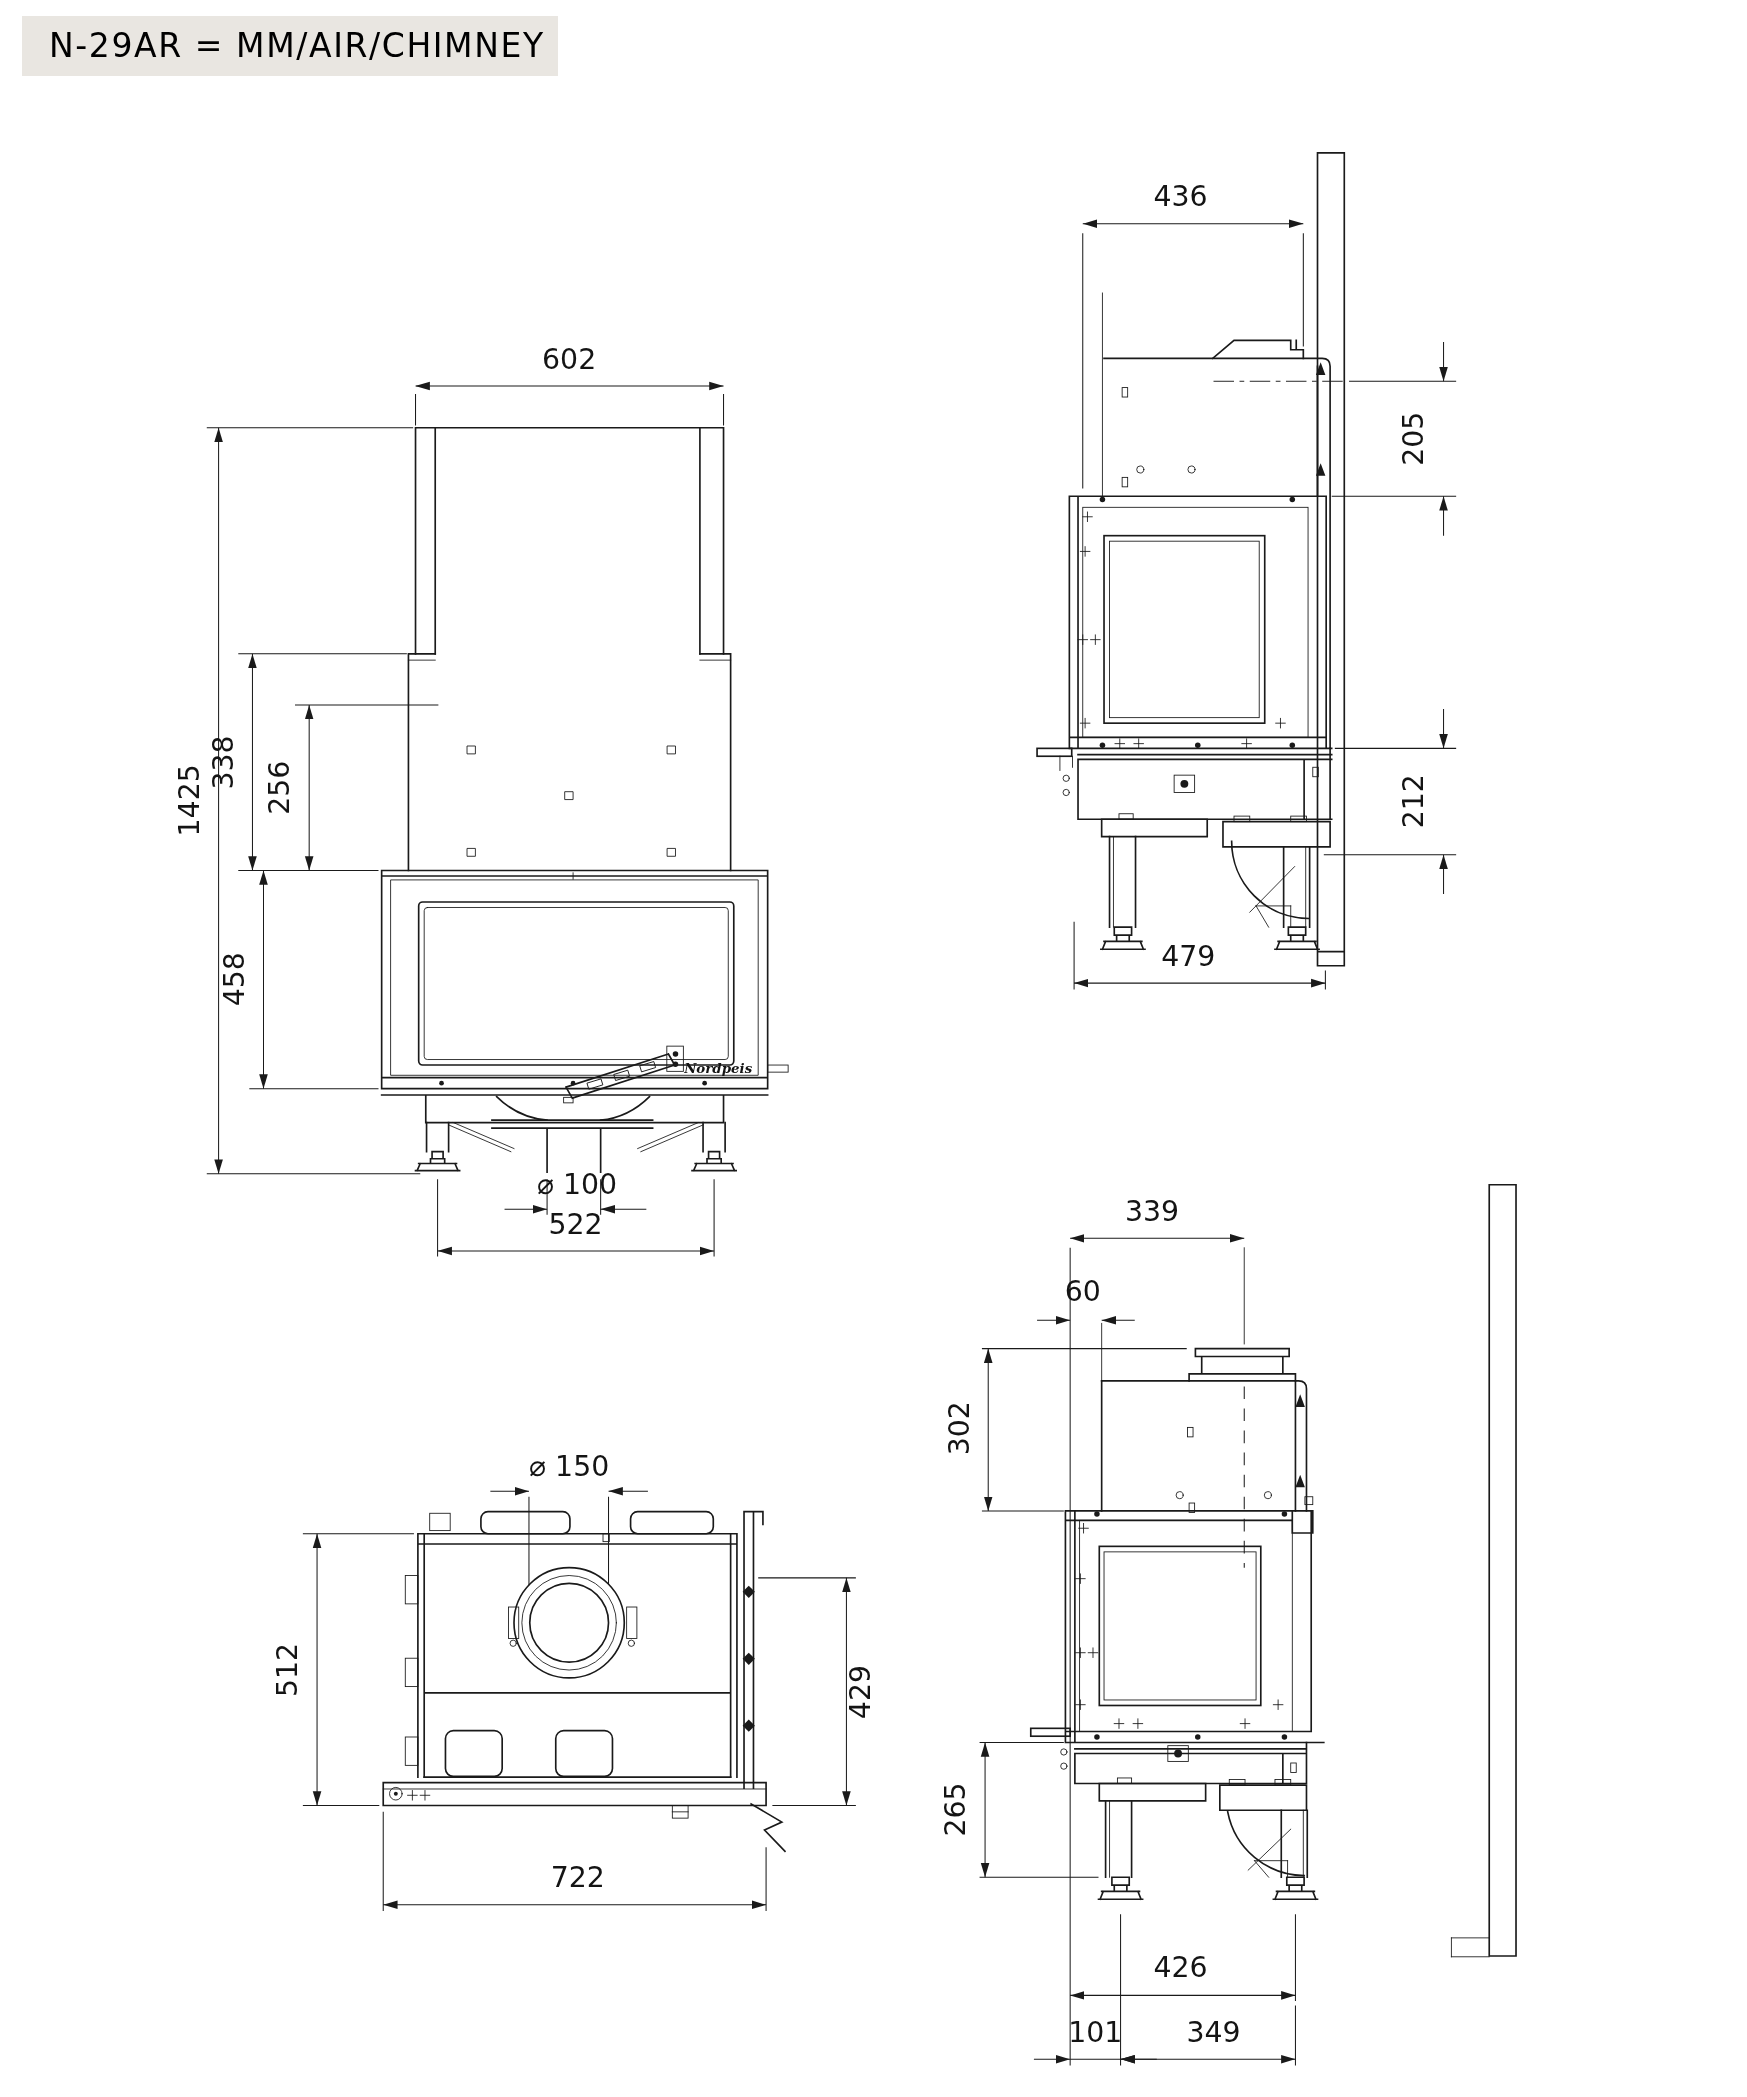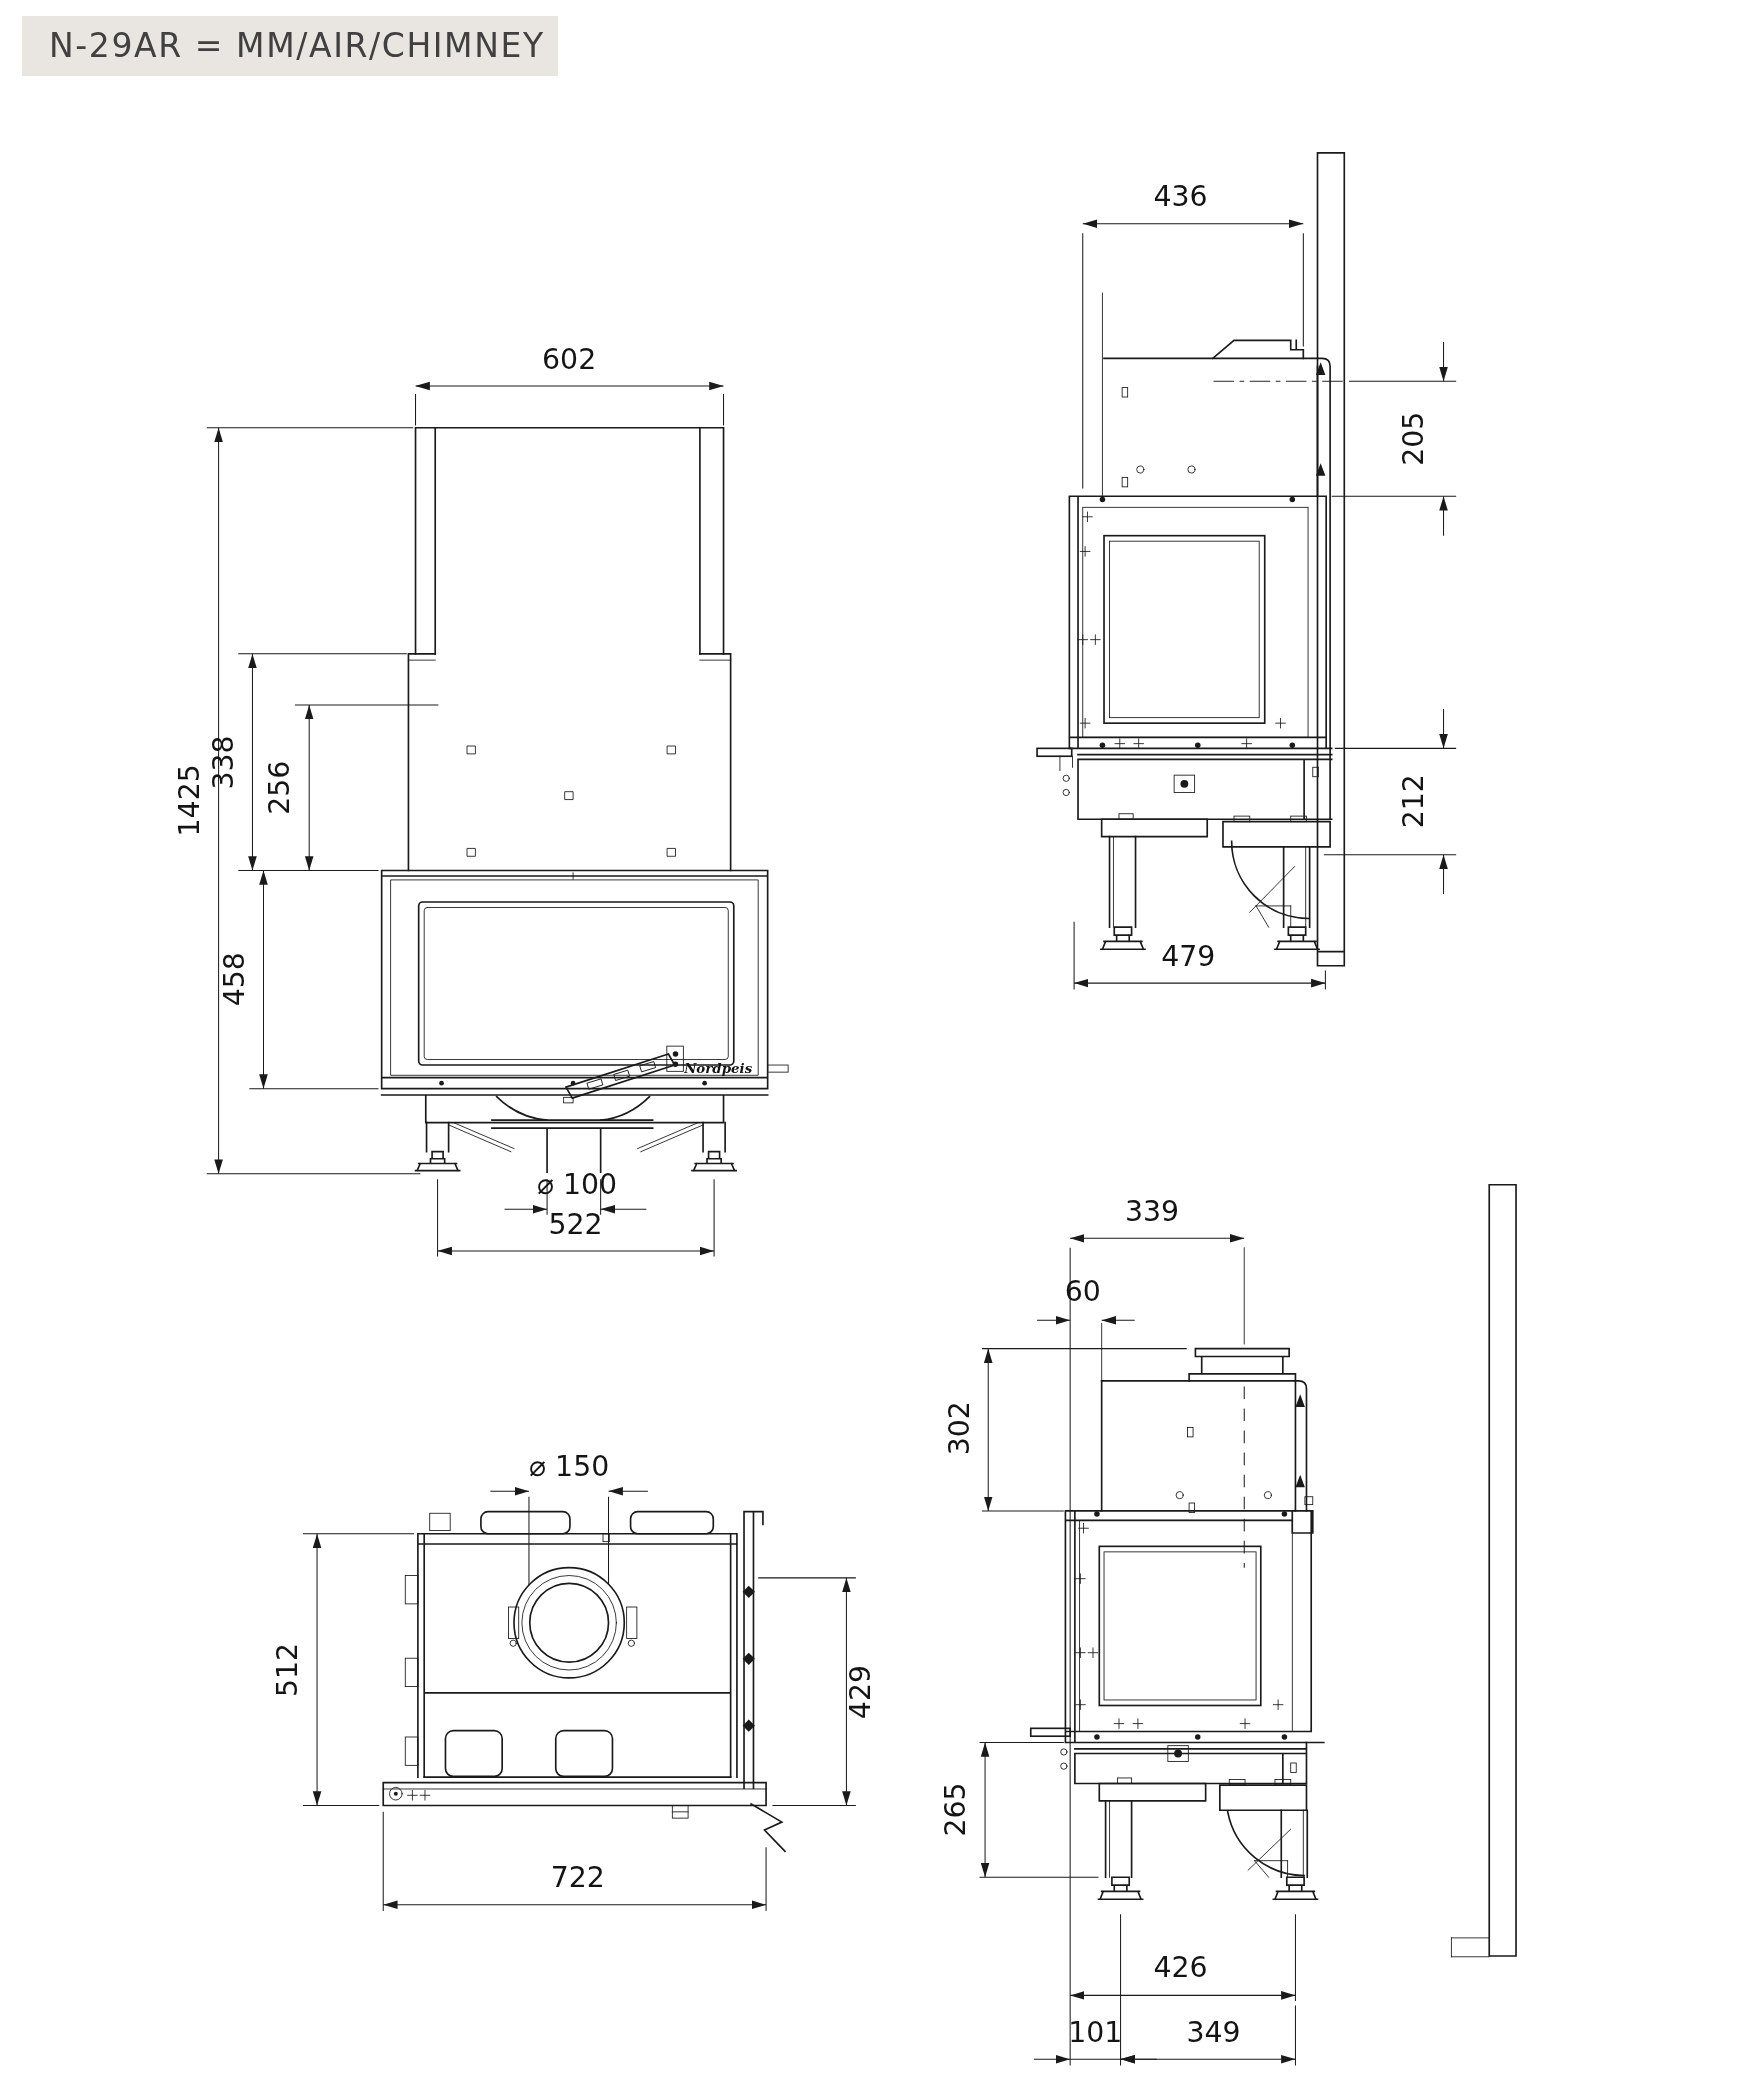--- a/index.html
+++ b/index.html
@@ -1,18 +1,18 @@
 <!DOCTYPE html>
 <html style="font-size:12.6px"><head>
 <meta charset="utf-8">
 <style>
   html,body{margin:0;padding:0;background:#ffffff;}
   .page{position:relative;width:1748px;height:2097px;background:#fff;font-family:"DejaVu Sans",sans-serif;overflow:hidden;}
   .title-box{position:absolute;left:22px;top:15.8px;width:536px;height:60px;background:#e9e6e1;display:flex;align-items:center;}
-  .title-box span{font-size:33px;color:#404040;letter-spacing:1.6px;padding-left:27px;white-space:nowrap;}
+  .title-box span{font-size:33px;color:#000000;letter-spacing:1.6px;padding-left:27px;white-space:nowrap;}
   svg{position:absolute;left:0;top:0;}
   .o{fill:none;stroke:#1a1a1a;stroke-width:2.1;stroke-linecap:square;stroke-linejoin:miter;}
   .t{fill:none;stroke:#1a1a1a;stroke-width:1.1;stroke-linecap:square;}
   .d{fill:none;stroke:#1a1a1a;stroke-width:1.3;}
   .f{fill:#1a1a1a;stroke:none;}
   .dashdot{fill:none;stroke:#1a1a1a;stroke-width:1.2;stroke-dasharray:26 7 6 7;}
   .dashed{fill:none;stroke:#1a1a1a;stroke-width:1.3;stroke-dasharray:16 12;}
   text.dim{font-family:"DejaVu Sans",sans-serif;font-size:36px;fill:#141414;}
   text.logo{font-family:"DejaVu Serif",serif;font-style:italic;font-weight:bold;font-size:17px;fill:#141414;}
 </style>

